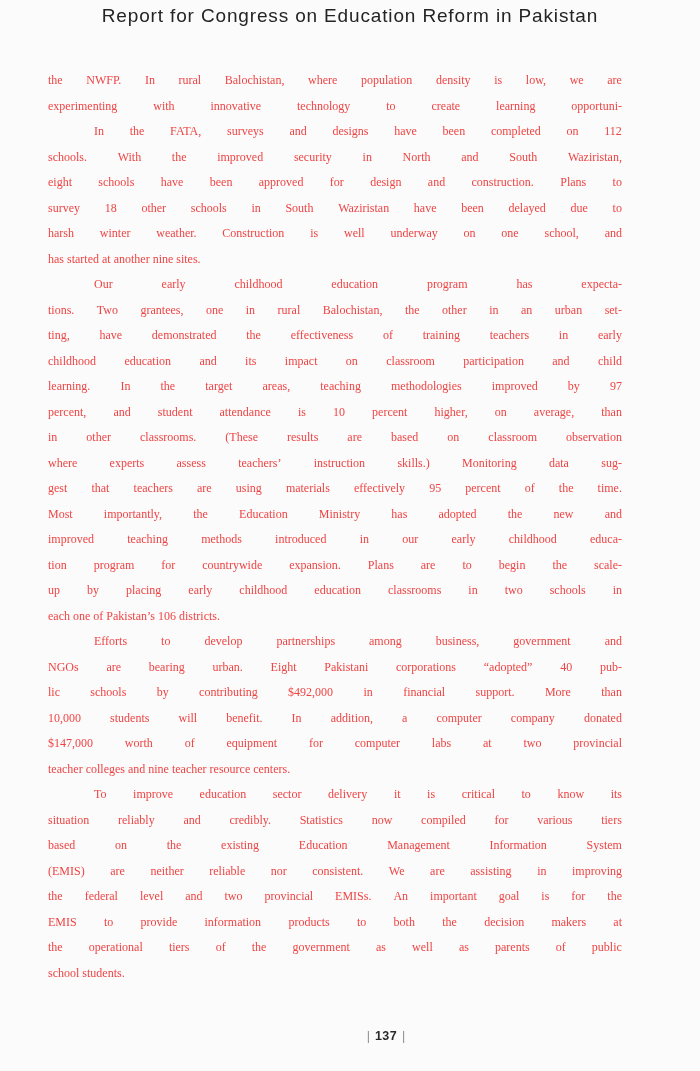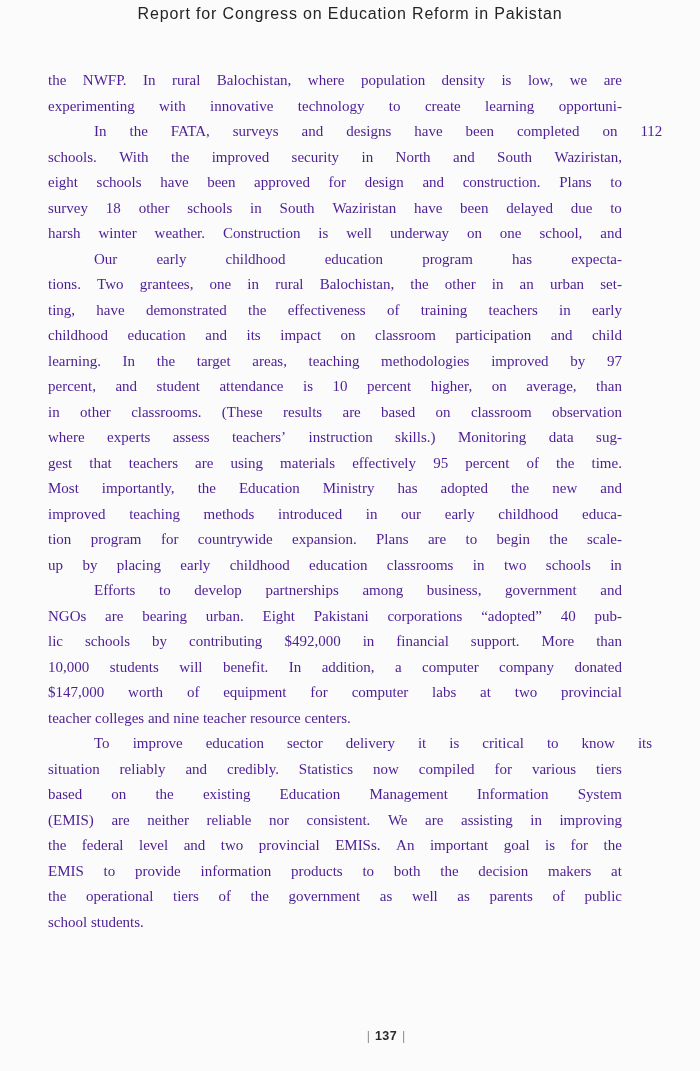--- a/index.html
+++ b/index.html
@@ -25,21 +25,21 @@
   }
 
   
   .running-head {
     position: absolute;
     top: 5px;
     left: 0;
     width: 700px;
     text-align: center;
     font-family: "Liberation Sans", "DejaVu Sans", sans-serif;
-    font-size: 16px;
+    font-size: 19px;
     letter-spacing: 0.85px;
     color: #242424;
     white-space: nowrap;
   }
 
   
   .text-column {
     position: absolute;
     top: 68px;
     left: 48px;
@@ -47,25 +47,25 @@
   }
 
   .para {
     margin: 0;
     padding: 0;
   }
 
   
   .line {
     display: block;
-    font-size: 15px;
+    font-size: 12px;
     line-height: 25.5px;
     height: 25.5px;
     white-space: nowrap;
-    color: #4c1d95;
+    color: #ef4444;
   }
 
   
   .line.just {
     display: flex;
     flex-direction: row;
     justify-content: space-between;
     white-space: normal;
     width: 574px;
   }
@@ -196,20 +196,21 @@
           <span class="w">weather.</span>
           <span class="w">Construction</span>
           <span class="w">is</span>
           <span class="w">well</span>
           <span class="w">underway</span>
           <span class="w">on</span>
           <span class="w">one</span>
           <span class="w">school,</span>
           <span class="w">and</span>
         </div>
+        <div class="line">has started at another nine sites.</div>
       </div>
       <div class="para">
         <div class="line just indent">
           <span class="w">Our</span>
           <span class="w">early</span>
           <span class="w">childhood</span>
           <span class="w">education</span>
           <span class="w">program</span>
           <span class="w">has</span>
           <span class="w">expecta-</span>
@@ -357,20 +358,21 @@
           <span class="w">placing</span>
           <span class="w">early</span>
           <span class="w">childhood</span>
           <span class="w">education</span>
           <span class="w">classrooms</span>
           <span class="w">in</span>
           <span class="w">two</span>
           <span class="w">schools</span>
           <span class="w">in</span>
         </div>
+        <div class="line">each one of Pakistan’s 106 districts.</div>
       </div>
       <div class="para">
         <div class="line just indent">
           <span class="w">Efforts</span>
           <span class="w">to</span>
           <span class="w">develop</span>
           <span class="w">partnerships</span>
           <span class="w">among</span>
           <span class="w">business,</span>
           <span class="w">government</span>

